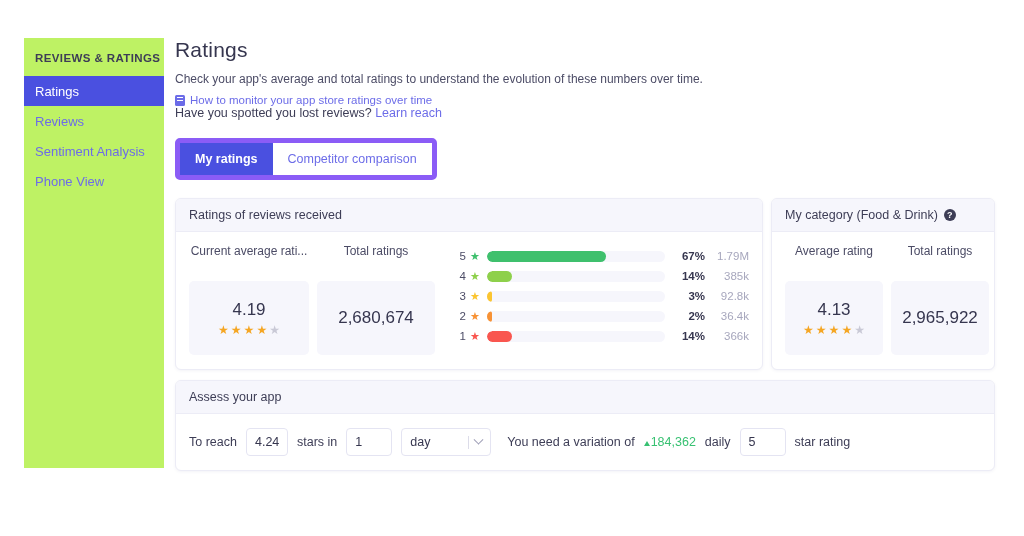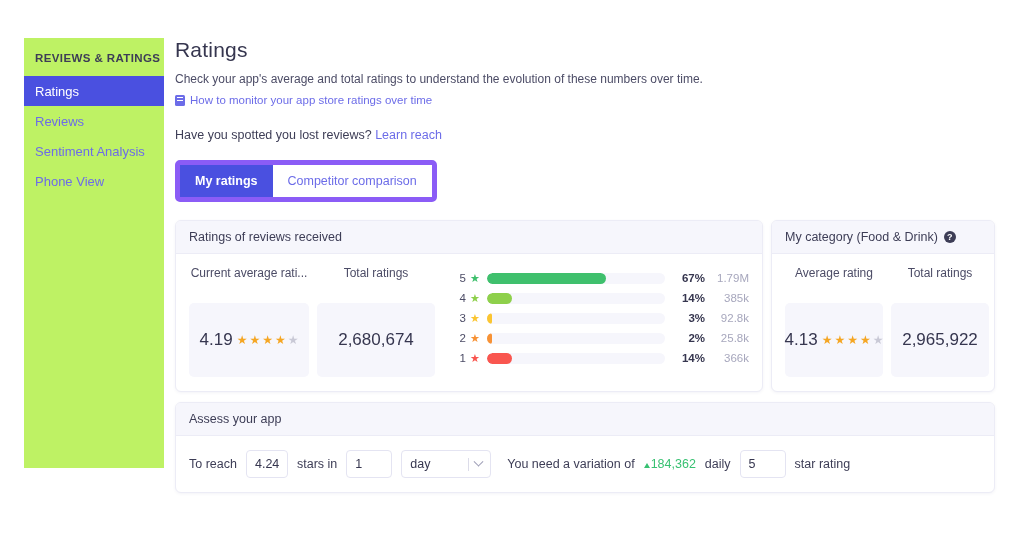--- a/index.html
+++ b/index.html
@@ -67,21 +67,20 @@
   .page-sub {
     font-size: 12px;
     color: #4c4c66;
     margin-bottom: 8px;
   }
 
   .howto-row {
     display: flex;
     align-items: center;
     gap: 5px;
-    margin-bottom: 22px;
   }
   .book-icon {
     width: 10px; height: 11px;
     background: #6c6ce8;
     border-radius: 1.5px;
     position: relative;
     flex: 0 0 auto;
   }
   .book-icon::after {
     content: "";
@@ -183,21 +182,21 @@
     margin-bottom: 23px;
     white-space: nowrap;
     overflow: hidden;
     text-overflow: ellipsis;
   }
   .stat-box {
     background: #f6f6fc;
     border-radius: 5px;
     height: 74px;
     display: flex;
-    flex-direction: row;
+    flex-direction: column;
     align-items: center;
     justify-content: center;
     gap: 4px;
   }
   .stat-value {
     font-size: 17px;
     color: #36364f;
   }
   .stars { display: flex; gap: 2px; }
   .star { font-size: 12px; color: #f5a623; line-height: 1; }
@@ -450,21 +449,21 @@
               <span class="hist-count">92.8k</span>
             </div>
 
             <div class="hist-row">
               <span class="hist-num">2</span>
               <span class="hist-star" style="color:#f79235;">★</span>
               <span class="hist-track">
                 <span class="hist-fill" style="width:2%;background:#f79235;"></span>
               </span>
               <span class="hist-pct">2%</span>
-              <span class="hist-count">25.8k</span>
+              <span class="hist-count">36.4k</span>
             </div>
 
             <div class="hist-row">
               <span class="hist-num">1</span>
               <span class="hist-star" style="color:#f9564f;">★</span>
               <span class="hist-track">
                 <span class="hist-fill" style="width:14%;background:#f9564f;"></span>
               </span>
               <span class="hist-pct">14%</span>
               <span class="hist-count">366k</span>

